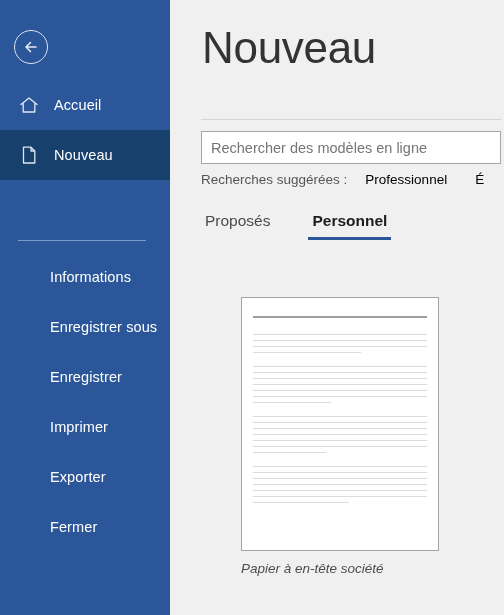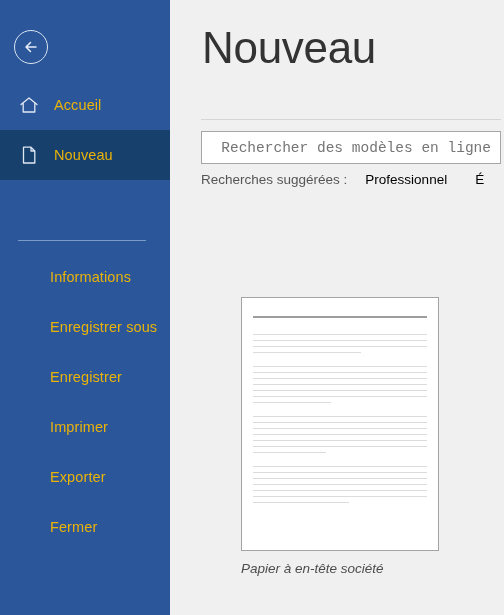--- a/index.html
+++ b/index.html
@@ -52,21 +52,21 @@
   }
   .nav-row.selected { background: #17406d; }
   .nav-icon {
     width: 22px; height: 22px;
     flex: 0 0 22px;
     display: flex; align-items: center; justify-content: center;
     margin-right: 14px;
   }
   .nav-label {
     font-size: 14.5px;
-    color: #eab308;
+    color: #ffffff;
     letter-spacing: 0.1px;
     white-space: nowrap;
   }
 
   #sidebar-divider {
     position: absolute;
     left: 18px; top: 240px;
     width: 128px; height: 1px;
     background: #7b9bc9;
   }
@@ -117,25 +117,24 @@
     border: 1px solid #a6a6a6;
     display: flex;
     align-items: center;
     padding: 0 9px;
     cursor: text;
   }
   #search-input {
     border: 0;
     outline: 0;
     width: 100%;
-    font-family: Liberation Mono, monospace;
+    font-family: Liberation Sans, sans-serif;
     font-size: 14.5px;
     color: #2f2f2f;
     background: transparent;
-    text-align: right;
   }
   #search-input::placeholder { color: #757575; opacity: 1; }
 
   #suggested-row {
     position: absolute;
     left: 31px; top: 172px;
     display: flex;
     align-items: baseline;
     white-space: nowrap;
     font-size: 13.5px;
@@ -285,20 +284,24 @@
     <div id="search-box">
       <input id="search-input" type="text" placeholder="Rechercher des modèles en ligne" style="">
     </div>
 
     <div id="suggested-row">
       <span id="suggested-label">Recherches suggérées :</span>
       <a class="suggest-link">Professionnel</a>
       <a class="suggest-link">É</a>
     </div>
 
+    <div id="tabs">
+      <div class="tab">Proposés</div>
+      <div class="tab active">Personnel</div>
+    </div>
 
     <div id="template-card">
       <div id="template-thumb">
         <div id="thumb-page">
 
           <div class="doc-head-rule"></div>
 
           <div class="doc-para">
             <div class="doc-line"></div>
             <div class="doc-line"></div>

